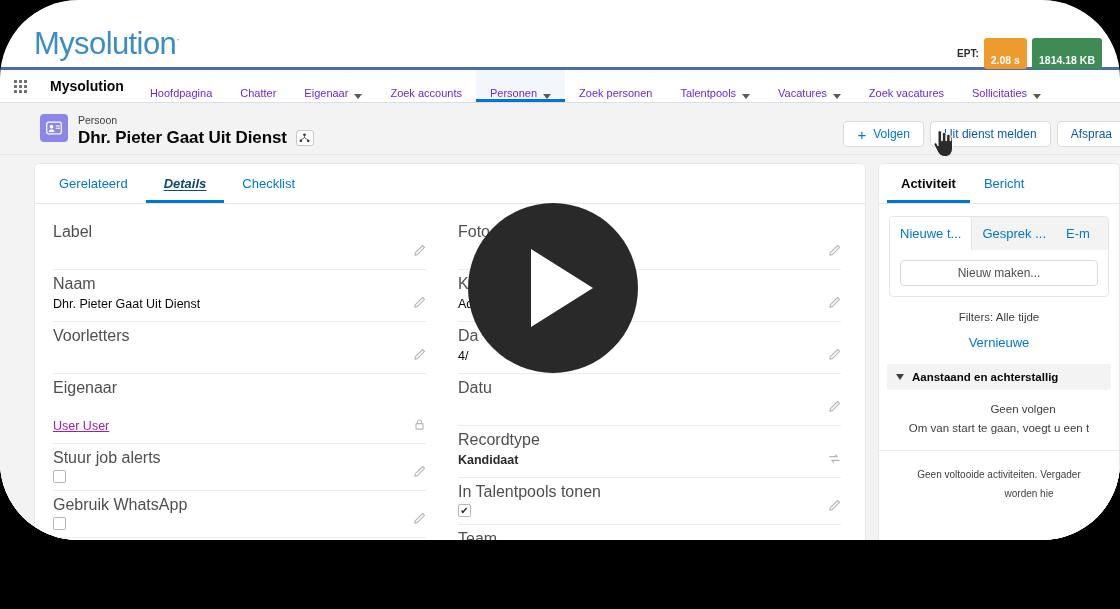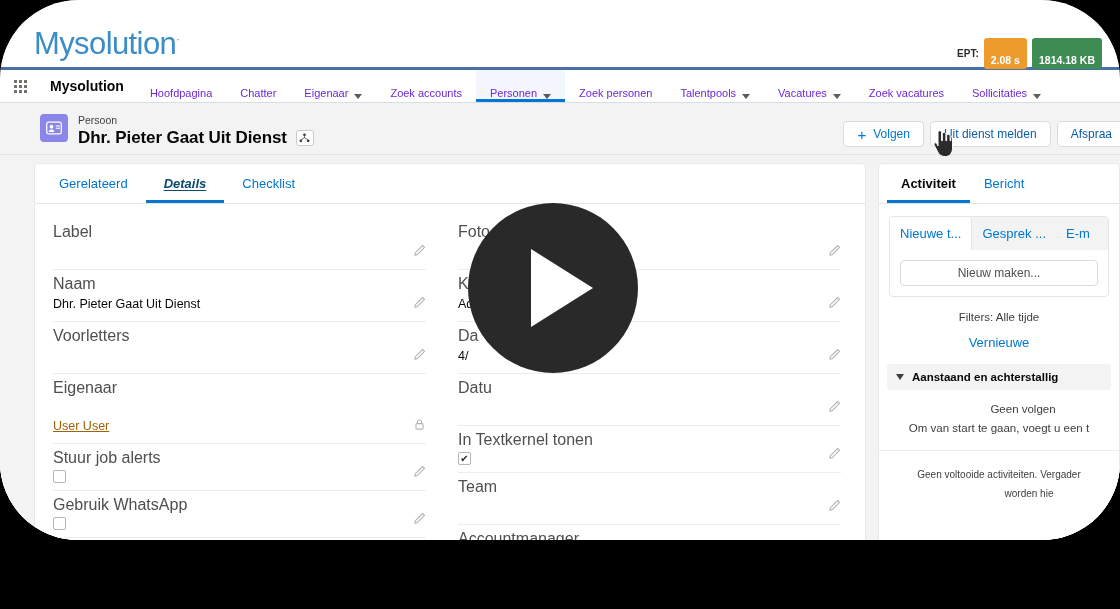--- a/index.html
+++ b/index.html
@@ -285,21 +285,21 @@
     color: #514f4d;
     line-height: 16px;
   }
   .fvalue {
     font-size: 12.5px;
     color: #080707;
     line-height: 20px;
     margin-top: 2px;
     min-height: 20px;
   }
-  .fvalue.link { color: #a16207; text-decoration: underline; margin-top: 20px; }
+  .fvalue.link { color: #a21caf; text-decoration: underline; margin-top: 20px; }
   .fvalue.bold { font-weight: bold; color: #2b2b2b; }
   .fcheck {
     width: 13px; height: 13px;
     border: 1px solid #b6b6b6;
     border-radius: 2px;
     background: #fff;
     margin-top: 4px;
     display: flex; align-items: center; justify-content: center;
     font-size: 10px; color: #2b2b2b;
   }
@@ -655,21 +655,28 @@
                     </svg></span>
                 </div>
                 <div class="field">
                   <div class="flabel">Datu</div>
                   <div class="fvalue"></div>
                   <span class="pencil"><svg width="13" height="13" viewBox="0 0 14 14">
                       <path d="M10.4 1.6l2 2L4.6 11.4l-2.6.6.6-2.6z" fill="none" stroke="#706e6b" stroke-width="1.2" stroke-linejoin="round"></path>
                     </svg></span>
                 </div>
                 <div class="field">
-                  <div class="flabel">In Textkernel tonen</div>
+                  <div class="flabel">Recordtype</div>
+                  <div class="fvalue bold">Kandidaat</div>
+                  <span class="pencil"><svg width="13" height="13" viewBox="0 0 14 14">
+                      <path d="M2 5h8l-2-2M12 9H4l2 2" fill="none" stroke="#706e6b" stroke-width="1.2" stroke-linecap="round" stroke-linejoin="round"></path>
+                    </svg></span>
+                </div>
+                <div class="field">
+                  <div class="flabel">In Talentpools tonen</div>
                   <div class="fcheck">✔</div>
                   <span class="pencil"><svg width="13" height="13" viewBox="0 0 14 14">
                       <path d="M10.4 1.6l2 2L4.6 11.4l-2.6.6.6-2.6z" fill="none" stroke="#706e6b" stroke-width="1.2" stroke-linejoin="round"></path>
                     </svg></span>
                 </div>
                 <div class="field">
                   <div class="flabel">Team</div>
                   <div class="fvalue"></div>
                   <span class="pencil"><svg width="13" height="13" viewBox="0 0 14 14">
                       <path d="M10.4 1.6l2 2L4.6 11.4l-2.6.6.6-2.6z" fill="none" stroke="#706e6b" stroke-width="1.2" stroke-linejoin="round"></path>

